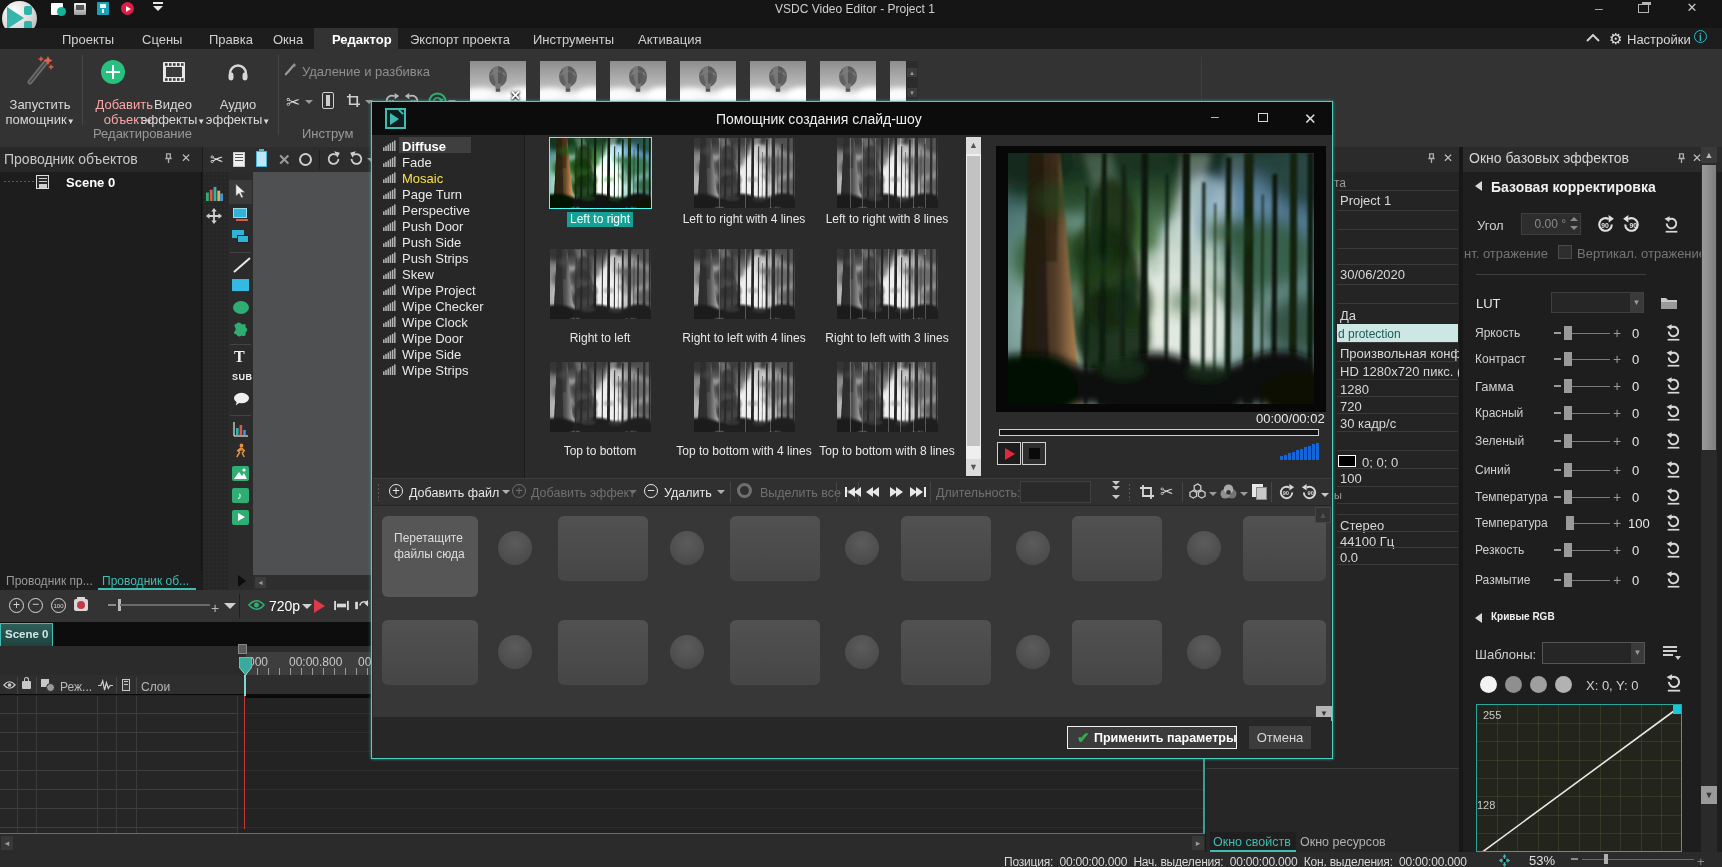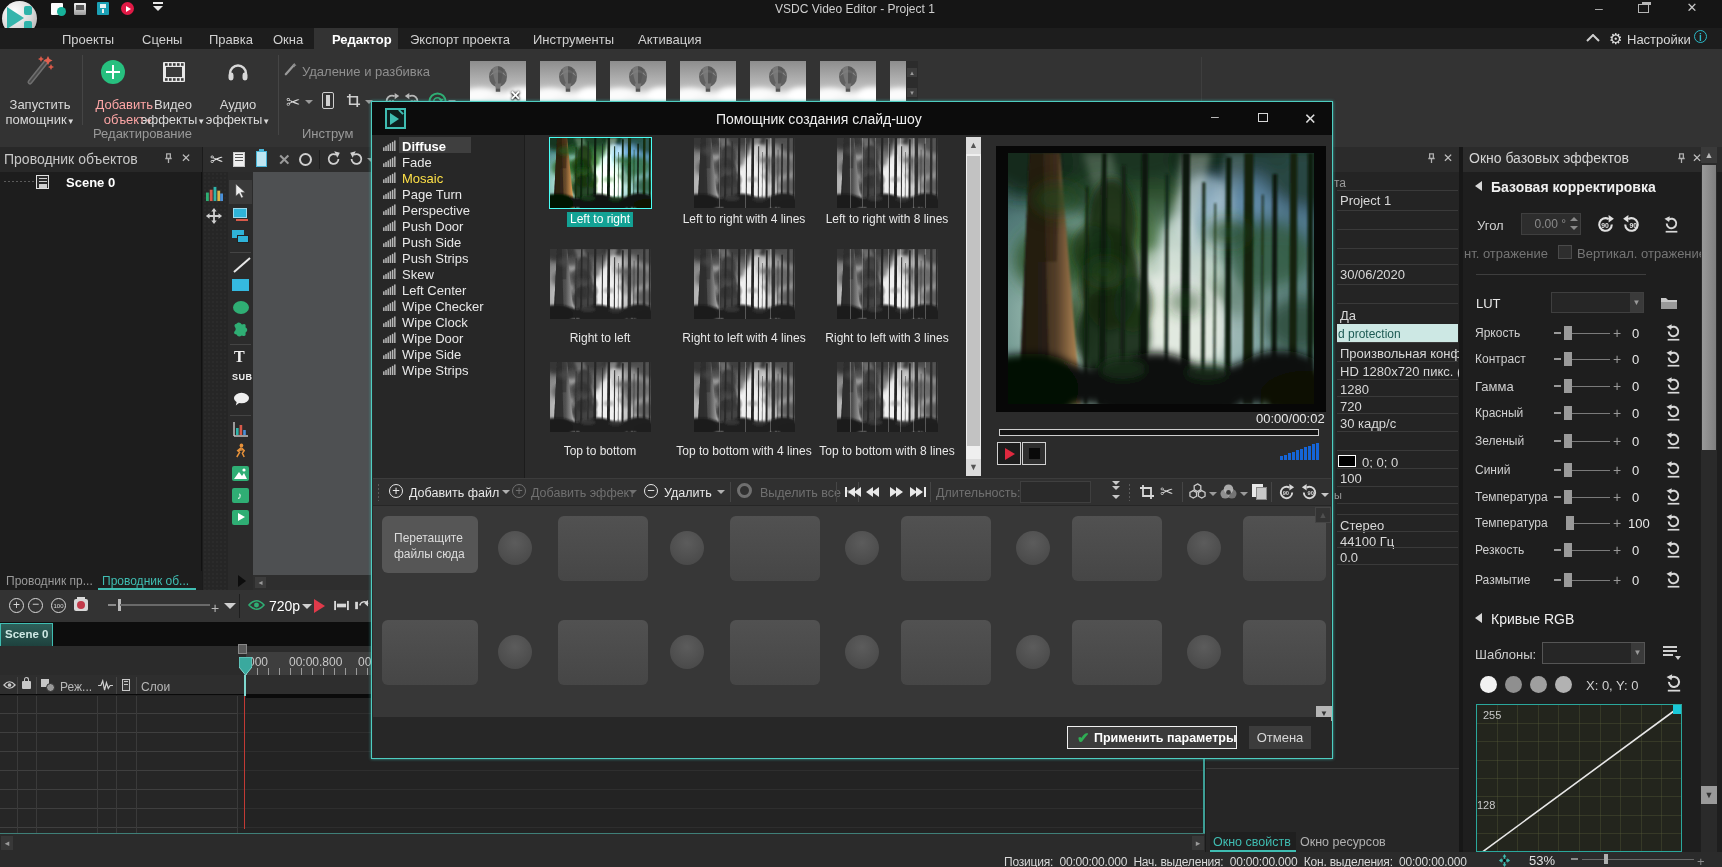--- a/index.html
+++ b/index.html
@@ -672,21 +672,21 @@
     <div class="a" style="left:1566px;top:580px;width:44px;height:1px;background:#7a7a7a"></div>
     <div class="a" style="left:1564px;top:573px;width:8px;height:14px;background:#9a9a9a"></div>
     <div class="a" style="left:1613px;top:572px;color:#9a9a9a;font-size:14px">+</div>
     <div class="a" style="left:1632px;top:573px;color:#e8e8e8">0</div>
     <svg class="a" viewBox="0 0 16 16" style="left:1665px;top:571px;width:17px;height:17px">
       <use href="#rst"></use>
     </svg>
   </div>
 
 <div class="a" style="left:1475px;top:613px;width:0;height:0;border-top:5px solid transparent;border-bottom:5px solid transparent;border-right:7px solid #d8d8d8"></div>
-<div class="a" style="left:1491px;top:611px;color:#f0f0f0;font-size:14px;font-weight:normal">Кривые RGB</div>
+<div class="a" style="left:1491px;top:611px;color:#f0f0f0;font-size:10px;font-weight:bold">Кривые RGB</div>
 <div class="a" style="left:1475px;top:647px;color:#cfcfcf">Шаблоны:</div>
 <div class="a" style="left:1542px;top:642px;width:103px;height:22px;background:#262626;border:1px solid #555"></div>
 <div class="a" style="left:1631px;top:643px;width:13px;height:20px;background:#3a3a3a;color:#9a9a9a;font-size:8px;text-align:center;line-height:20px">▼</div>
 <div class="a" style="left:1663px;top:646px;width:14px;height:2px;background:#d0d0d0"></div>
 <div class="a" style="left:1663px;top:650px;width:14px;height:2px;background:#d0d0d0"></div>
 <div class="a" style="left:1663px;top:654px;width:10px;height:2px;background:#d0d0d0"></div>
 <div class="a" style="left:1675px;top:656px;width:0;height:0;border-top:4px solid #d0d0d0;border-left:3.5px solid transparent;border-right:3.5px solid transparent"></div>
 <div class="a" style="left:1480px;top:676px;width:17px;height:17px;border-radius:50%;background:#f2f2f2"></div>
 <div class="a" style="left:1505px;top:676px;width:17px;height:17px;border-radius:50%;background:#8f8f8f"></div>
 <div class="a" style="left:1530px;top:676px;width:17px;height:17px;border-radius:50%;background:#9f9f9f"></div>
@@ -826,21 +826,21 @@
     <svg class="a" viewBox="0 0 14 12" style="left:383px;top:284px;width:13px;height:11px">
       <g fill="#b8b8b8">
         <rect x="0" y="8" width="1.6" height="4"></rect>
         <rect x="2.4" y="6.5" width="1.6" height="5.5"></rect>
         <rect x="4.8" y="5" width="1.6" height="7"></rect>
         <rect x="7.2" y="3.5" width="1.6" height="8.5"></rect>
         <rect x="9.6" y="2" width="1.6" height="10"></rect>
         <rect x="12" y="0.5" width="1.6" height="11.5"></rect>
       </g>
     </svg>
-    <div class="a" style="left:402px;top:283px;color:#e8e8e8;font-size:13px;">Left Center</div>
+    <div class="a" style="left:402px;top:283px;color:#e8e8e8;font-size:13px;">Wipe Project</div>
     <svg class="a" viewBox="0 0 14 12" style="left:383px;top:300px;width:13px;height:11px">
       <g fill="#b8b8b8">
         <rect x="0" y="8" width="1.6" height="4"></rect>
         <rect x="2.4" y="6.5" width="1.6" height="5.5"></rect>
         <rect x="4.8" y="5" width="1.6" height="7"></rect>
         <rect x="7.2" y="3.5" width="1.6" height="8.5"></rect>
         <rect x="9.6" y="2" width="1.6" height="10"></rect>
         <rect x="12" y="0.5" width="1.6" height="11.5"></rect>
       </g>
     </svg>
@@ -1071,21 +1071,21 @@
     <svg class="a" viewBox="0 0 20 20" style="left:1300px;top:483px;width:19px;height:19px">
       <path d="M4,10 a6,6 0 1 0 3,-5.2" fill="none" stroke="#d8d8d8" stroke-width="2"></path>
       <polygon points="7,1 7,8 2,4.5" fill="#d8d8d8"></polygon>
       <text x="8" y="13" font-size="6" fill="#d8d8d8" font-weight="bold">90</text>
     </svg>
     <div class="a" style="left:1321px;top:493px;width:0;height:0;border-top:4px solid #c8c8c8;border-left:4px solid transparent;border-right:4px solid transparent"></div>
   </div>
 
 <div class="a" style="left:373px;top:506px;width:958px;height:211px;background:#373737"></div>
 <div id="slots">
-    <div class="a" style="left:382px;top:516px;width:96px;height:57px;border-radius:6px;background:#565656;color:#dcdcdc;font-size:12px;padding:14px 0 0 12px;line-height:16px">Перетащите<br>файлы сюда</div>
+    <div class="a" style="left:382px;top:516px;width:96px;height:81px;border-radius:6px;background:#565656;color:#dcdcdc;font-size:12px;padding:14px 0 0 12px;line-height:16px">Перетащите<br>файлы сюда</div>
     <div class="a" style="left:558px;top:516px;width:90px;height:65px;border-radius:6px;background:linear-gradient(180deg,#515151,#464646)"></div>
     <div class="a" style="left:730px;top:516px;width:90px;height:65px;border-radius:6px;background:linear-gradient(180deg,#515151,#464646)"></div>
     <div class="a" style="left:901px;top:516px;width:90px;height:65px;border-radius:6px;background:linear-gradient(180deg,#515151,#464646)"></div>
     <div class="a" style="left:1072px;top:516px;width:90px;height:65px;border-radius:6px;background:linear-gradient(180deg,#515151,#464646)"></div>
     <div class="a" style="left:1243px;top:516px;width:83px;height:65px;border-radius:6px;background:linear-gradient(180deg,#515151,#464646)"></div>
     <div class="a" style="left:498px;top:531px;width:34px;height:34px;border-radius:50%;background:radial-gradient(circle at 50% 35%,#5c5c5c,#454545)"></div>
     <div class="a" style="left:670px;top:531px;width:34px;height:34px;border-radius:50%;background:radial-gradient(circle at 50% 35%,#5c5c5c,#454545)"></div>
     <div class="a" style="left:845px;top:531px;width:34px;height:34px;border-radius:50%;background:radial-gradient(circle at 50% 35%,#5c5c5c,#454545)"></div>
     <div class="a" style="left:1016px;top:531px;width:34px;height:34px;border-radius:50%;background:radial-gradient(circle at 50% 35%,#5c5c5c,#454545)"></div>
     <div class="a" style="left:1187px;top:531px;width:34px;height:34px;border-radius:50%;background:radial-gradient(circle at 50% 35%,#5c5c5c,#454545)"></div>

